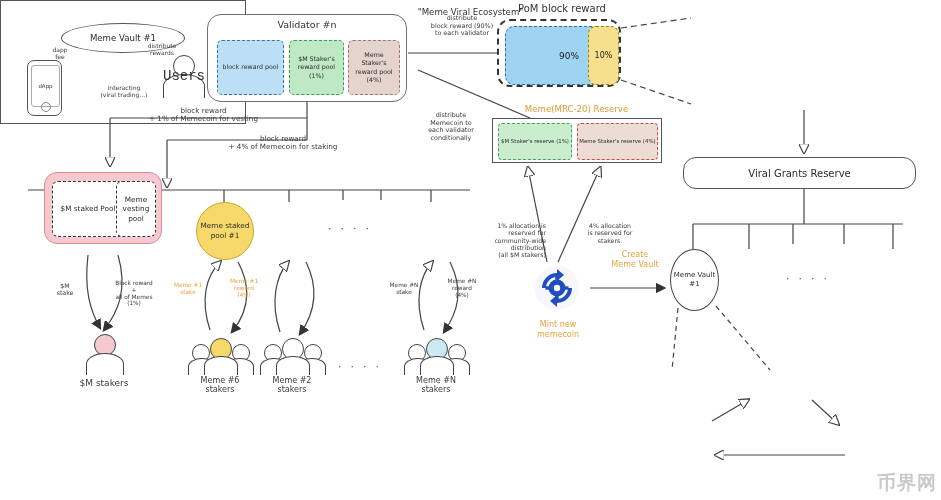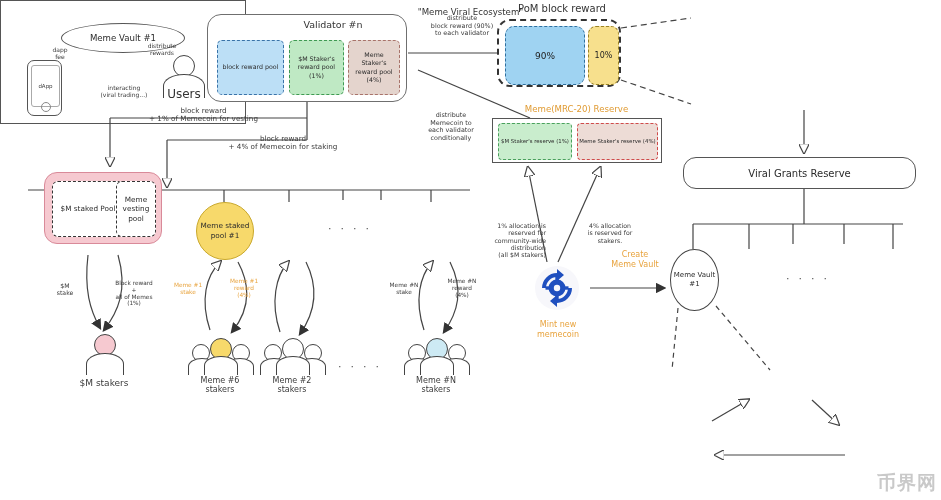--- a/index.html
+++ b/index.html
@@ -9,30 +9,30 @@
     color:#2b2b2b;overflow:hidden;position:relative;
   }
   #stage{position:absolute;left:0;top:0;width:941px;height:500px;}
   svg.lines{position:absolute;left:0;top:0;width:941px;height:500px;pointer-events:none;}
   .node{position:absolute;box-sizing:border-box;display:flex;align-items:center;justify-content:center;text-align:center;}
   .lbl{position:absolute;text-align:center;line-height:1.18;color:#3a3a3a;white-space:pre-line;}
   .lbl.orange{color:#e8a33d;}
 
   
   #validator{left:207px;top:14px;width:200px;height:88px;border:1.6px solid #6f6f6f;border-radius:14px;background:#fff;}
-  #validator-title{position:absolute;left:0;top:4px;width:100%;text-align:center;font-size:9.5px;color:#333;padding-left:26px;}
+  #validator-title{position:absolute;left:0;top:4px;width:100%;text-align:center;font-size:9.5px;color:#333;}
   .vbox{position:absolute;top:25px;height:55px;border:1.7px dashed #555;border-radius:5px;display:flex;align-items:center;justify-content:center;text-align:center;font-size:6.3px;line-height:1.28;padding:2px;box-sizing:border-box;}
   #vbox-block{left:9px;width:67px;background:#bcdff6;border-color:#3a73a8;}
   #vbox-m{left:81px;width:55px;background:#bfe9c4;border-color:#3f9a52;}
   #vbox-meme{left:140px;width:52px;background:#e4d4cd;border-color:#a8736a;}
 
   
   #pom-title{left:497px;top:3px;width:130px;text-align:center;font-size:10px;color:#333;}
   #pom{left:497px;top:19px;width:124px;height:68px;border:2px dashed #333;border-radius:13px;background:#fff;}
-  #pom-90{position:absolute;left:6px;top:5px;width:78px;height:57px;background:#9fd3f2;border:1.8px dashed #2f6f9e;border-radius:9px;display:flex;align-items:center;justify-content:center;font-size:9px;color:#222;}
+  #pom-90{position:absolute;left:6px;top:5px;width:78px;height:57px;background:#9fd3f2;border:1.8px dashed #2f6f9e;border-radius:9px;display:flex;align-items:center;justify-content:center;font-size:9px;color:#222;padding-left:24px;}
   #pom-10{position:absolute;left:89px;top:5px;width:29px;height:57px;background:#f7e08d;border:1.8px dashed #9a8226;border-radius:8px;display:flex;align-items:center;justify-content:center;font-size:8px;color:#222;}
 
   
   #meme-reward{left:691px;top:12px;width:226px;height:98px;background:#fbeaa8;border:1.8px solid #8a7b2e;border-radius:16px;font-size:10.5px;line-height:1.55;color:#33302a;}
 
   
   #mrc-title{left:489px;top:104px;width:175px;text-align:center;font-size:8.6px;color:#e09b33;}
   #mrc{left:492px;top:118px;width:170px;height:45px;border:1.6px solid #555;background:#fff;}
   .mrcbox{position:absolute;top:4px;height:37px;border:1.6px dashed;border-radius:4px;display:flex;align-items:center;justify-content:center;text-align:center;font-size:5.4px;line-height:1.25;padding:1px;box-sizing:border-box;}
   #mrc-m{left:5px;width:74px;background:#c9edcd;border-color:#49a05c;}
@@ -270,21 +270,21 @@
     <div id="eco-title">"Meme Viral Ecosystem"</div>
     <div id="eco-vault">Meme Vault #1</div>
     <div id="phone">
       <div id="phone-scr">dApp</div>
       <div id="phone-home"></div>
     </div>
     <div class="person" style="left:160px;top:55px;width:46px;height:44px;">
       <div class="p-head" style="left:13px;top:0;width:20px;height:20px;background:#fff;"></div>
       <div class="p-body" style="left:3px;top:19px;width:40px;height:23px;"></div>
     </div>
-    <div class="lbl" style="left:158px;top:87px;width:52px;font-size:12px;color:#333;">Users</div>
+    <div class="lbl" style="left:158px;top:68px;width:52px;font-size:14px;color:#333;font-family:Liberation Mono, monospace;">Users</div>
     <div class="lbl" style="left:40px;top:46px;width:40px;font-size:6px;">dapp
 fee</div>
     <div class="lbl" style="left:134px;top:42px;width:56px;font-size:6px;">distribute
 rewards</div>
     <div class="lbl" style="left:76px;top:84px;width:96px;font-size:6px;">interacting
 (viral trading...)</div>
   </div>
 
   <div class="lbl" style="left:413px;top:15px;width:98px;font-size:6.4px;">distribute
 block reward (90%)

